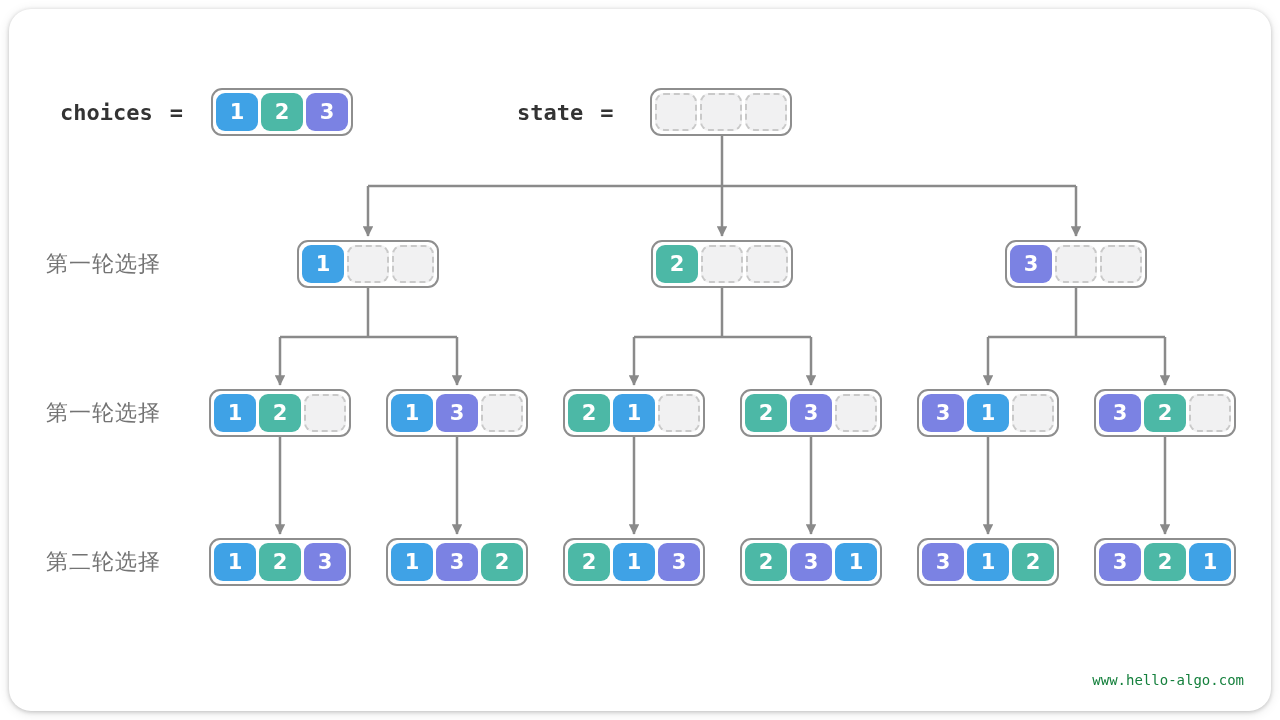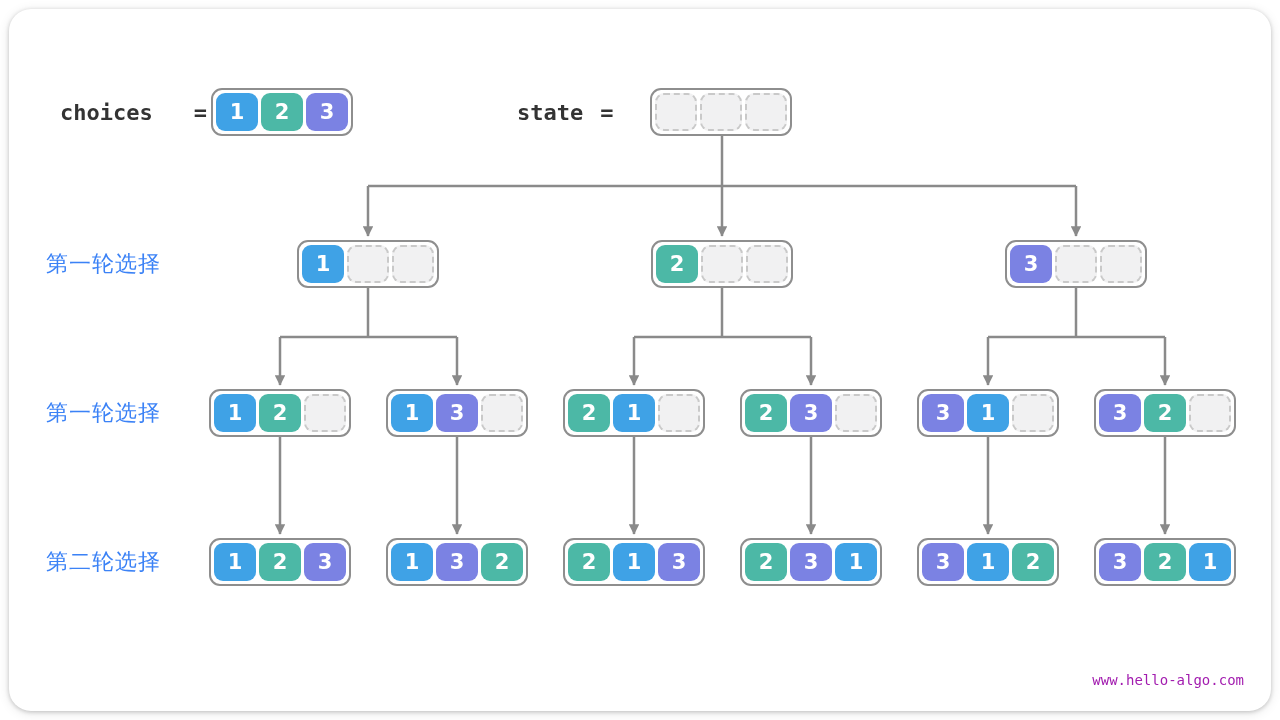--- a/index.html
+++ b/index.html
@@ -34,27 +34,27 @@
 
   
   .code-label {
     position: absolute; height: 48px; display: flex; align-items: center;
     font-family: "DejaVu Sans Mono", "Liberation Mono", monospace;
     font-weight: 700; font-size: 22px; color: #333333;
   }
   .code-label .eq { margin-left: 17px; }
   .row-label {
     position: absolute; height: 48px; line-height: 48px;
-    font-size: 22px; font-weight: 500; color: #3b82f6;
+    font-size: 22px; font-weight: 500; color: #737373;
     font-family: "DejaVu Sans", sans-serif; letter-spacing: 1px;
   }
   .watermark {
     position: absolute; right: 36px; top: 672px;
     font-family: "DejaVu Sans Mono", "Liberation Mono", monospace;
-    font-size: 14px; color: #a21caf;
+    font-size: 14px; color: #15803d;
   }
 
   
   .top-row  { top: 88px; }
   .round1   { top: 240px; }
   .round2   { top: 389px; }
   .round3   { top: 538px; }
 </style>
 </head>
 <body>
@@ -91,21 +91,21 @@
 
     <line x1="280" y1="437" x2="280" y2="534" marker-end="url(#arrow)"></line>
     <line x1="457" y1="437" x2="457" y2="534" marker-end="url(#arrow)"></line>
     <line x1="634" y1="437" x2="634" y2="534" marker-end="url(#arrow)"></line>
     <line x1="811" y1="437" x2="811" y2="534" marker-end="url(#arrow)"></line>
     <line x1="988" y1="437" x2="988" y2="534" marker-end="url(#arrow)"></line>
     <line x1="1165" y1="437" x2="1165" y2="534" marker-end="url(#arrow)"></line>
   </g>
 </svg>
 
-<div class="code-label" style="left:60px; top:88px;gap:24px;">
+<div class="code-label" style="left:60px; top:88px;">
   <span>choices</span>
   <span class="eq">=</span>
 </div>
 <div class="node top-row" style="left:211px;">
     <div class="slot" style="background: rgb(63, 162, 230);">1</div>
     <div class="slot" style="background: rgb(76, 184, 166);">2</div>
     <div class="slot" style="background: rgb(123, 130, 227);">3</div>
   </div>
 
 <div class="code-label" style="left:517px; top:88px;">

